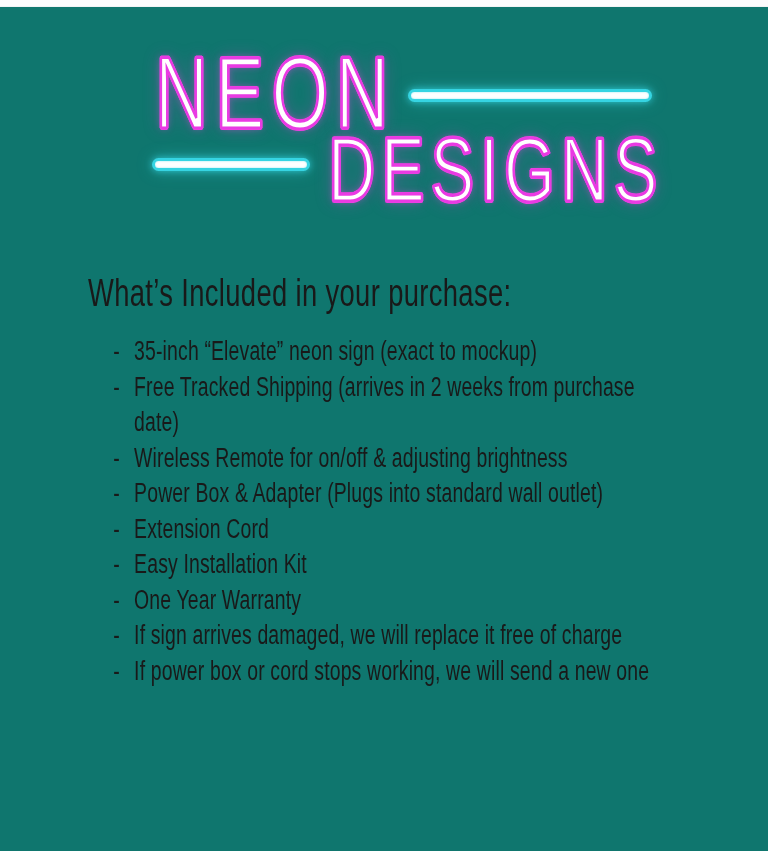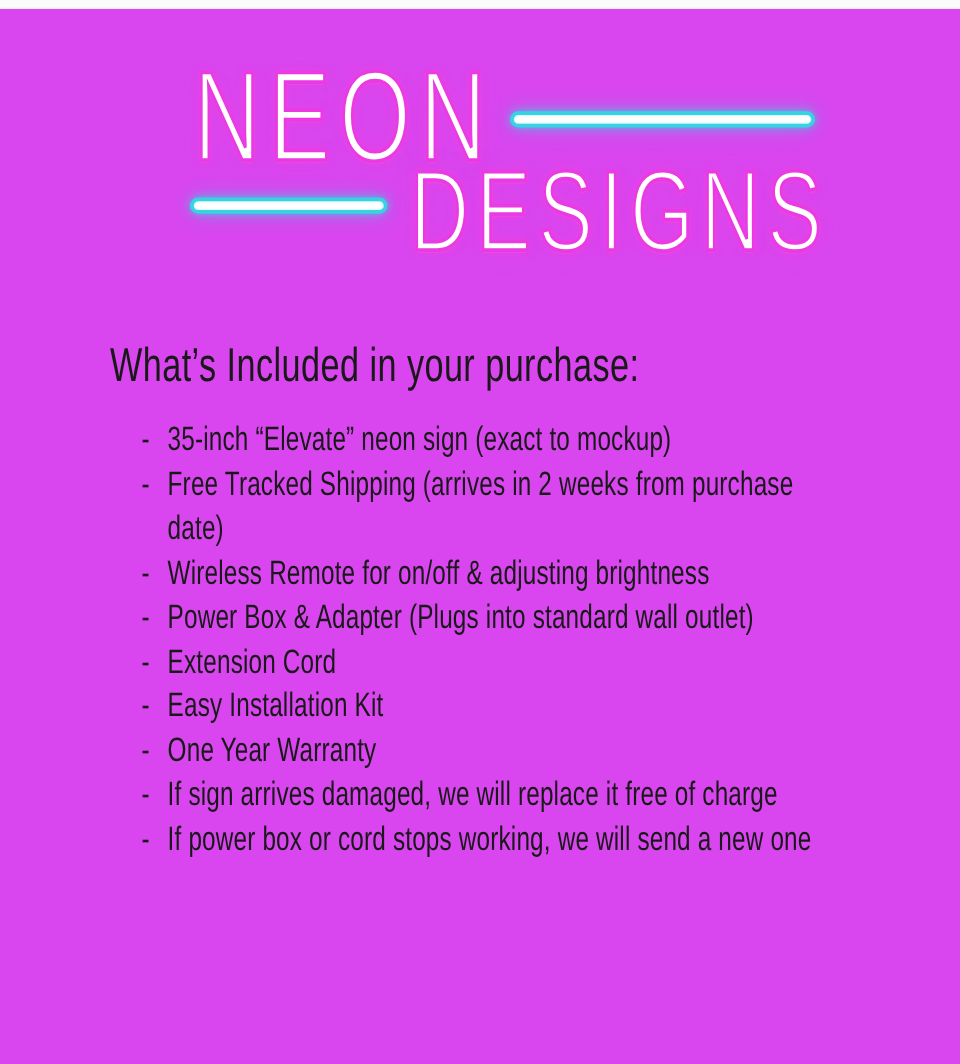--- a/index.html
+++ b/index.html
@@ -8,21 +8,21 @@
     width: 768px;
     height: 851px;
     background: #ffffff;
     overflow: hidden;
     font-family: "Liberation Sans", sans-serif;
   }
   .page {
     position: relative;
     width: 768px;
     height: 851px;
-    background: #d946ef;
+    background: #0f766e;
   }
   
   .top-strip {
     position: absolute;
     top: 0; left: 0;
     width: 768px;
     height: 6px;
     background: #fbfbfc;
     border-bottom: 1px solid #f1f2f4;
   }

